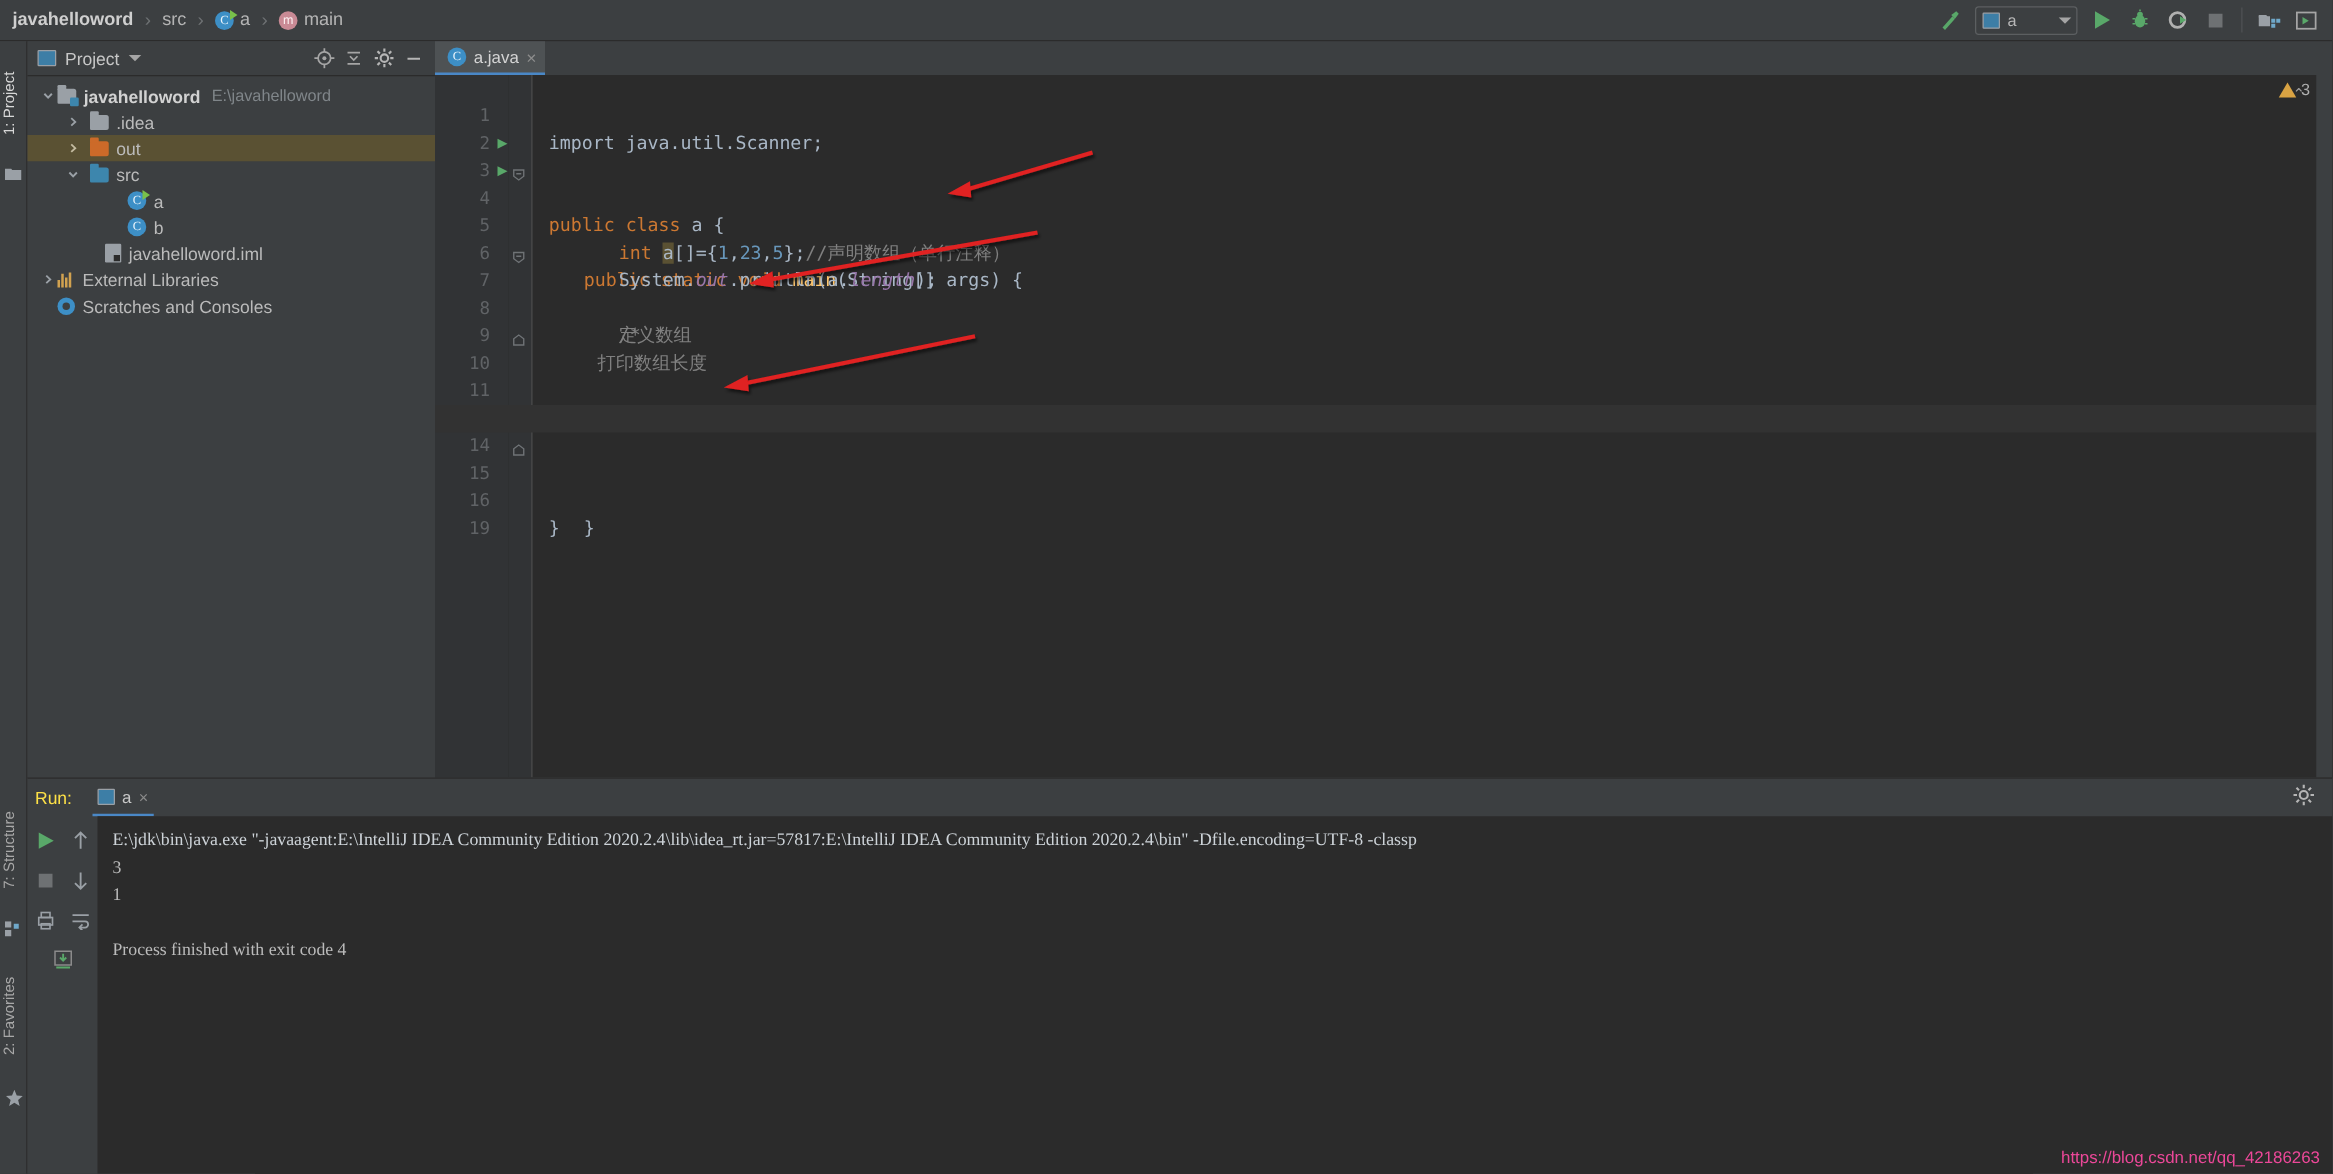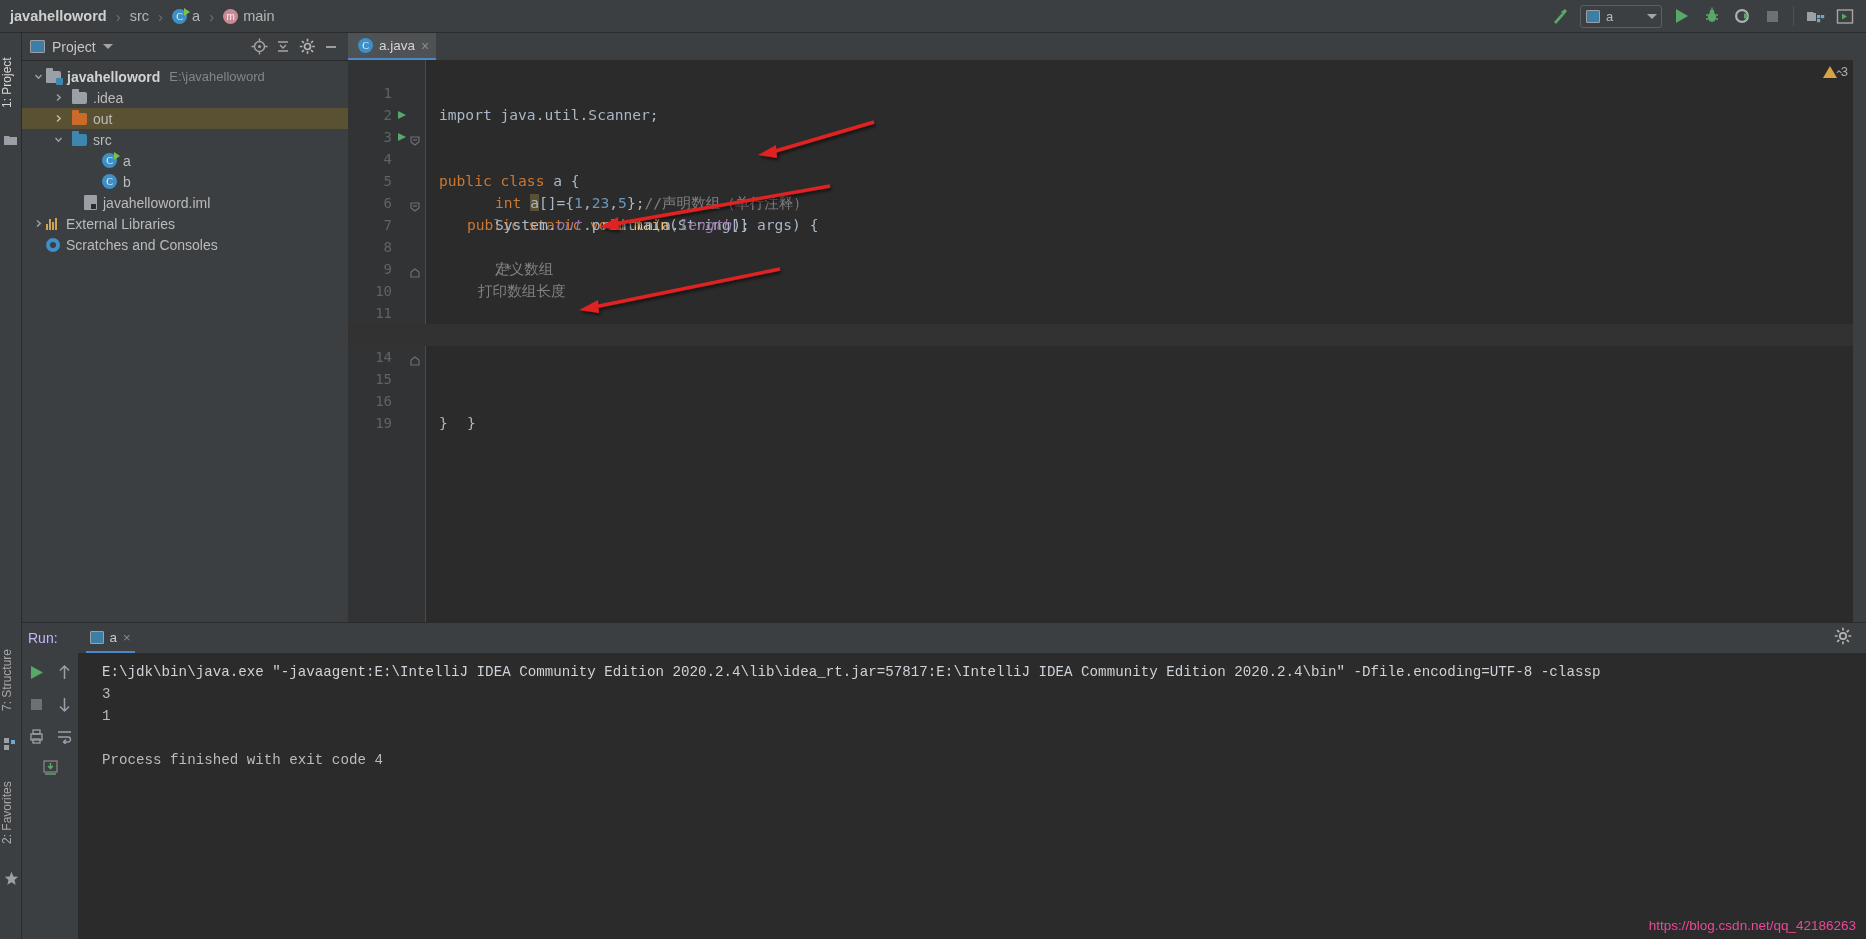--- a/index.html
+++ b/index.html
@@ -168,41 +168,41 @@
   .chev-up { position: absolute; right: 22px; top: 8px; color: #a0a0a0; font-size: 12px; }
 
   .arrow-anno { position: absolute; pointer-events: none; }
 
   
   .runpanel {
     position: absolute; left: 22px; top: 622px; width: 1844px; height: 317px;
     background: #3c3f41; border-top: 1px solid #2b2b2b;
   }
   .run-header { height: 30px; display: flex; align-items: center; padding-left: 6px; }
-  .run-lab { font-size: 14px; color: #c4b5fd; margin-right: 28px; }
+  .run-lab { font-size: 14px; color: #fde047; margin-right: 16px; }
   .run-tab { display: flex; align-items: center; gap: 6px; height: 30px; border-bottom: 2px solid #4a88c7; padding: 0 4px; }
   .run-tab .cfg-ic2 { width: 14px; height: 13px; border: 1.5px solid #9aa0a6; background: #3d7ea6; border-radius: 1px; }
   .run-tab .rt-name { font-size: 13.5px; color: #c9c9c9; }
   .run-tab .rt-close { color: #8b8b8b; font-size: 13px; }
   .run-gear { margin-left: auto; margin-right: 14px; }
 
   .run-toolbar {
     position: absolute; left: 0; top: 30px; width: 56px; height: 287px;
     display: flex; flex-direction: column; align-items: center; padding-top: 8px;
   }
   .rt-row { display: flex; gap: 6px; margin-bottom: 10px; }
   .rt-btn { width: 22px; height: 22px; display: flex; align-items: center; justify-content: center; }
 
   .console {
     position: absolute; left: 56px; top: 30px; right: 0; bottom: 0;
     background: #2b2b2b; padding: 8px 0 0 12px; overflow: hidden;
   }
   .cline {
-    font-family: Liberation Mono, monospace; font-size: 14.2px;
-    color: #bbbbbb; white-space: pre; height: 22px; line-height: 22px; margin-left: 12px;
+    font-family: Liberation Serif, serif; font-size: 14.2px;
+    color: #bbbbbb; white-space: pre; height: 22px; line-height: 22px;
   }
   .cline.cmd { color: #cdd3d8; }
   .watermark {
     position: absolute; right: 10px; bottom: 6px;
     font-size: 13.5px; color: #ec4899; font-family: "Liberation Sans", sans-serif;
   }
 </style>
 </head>
 <body>
 

